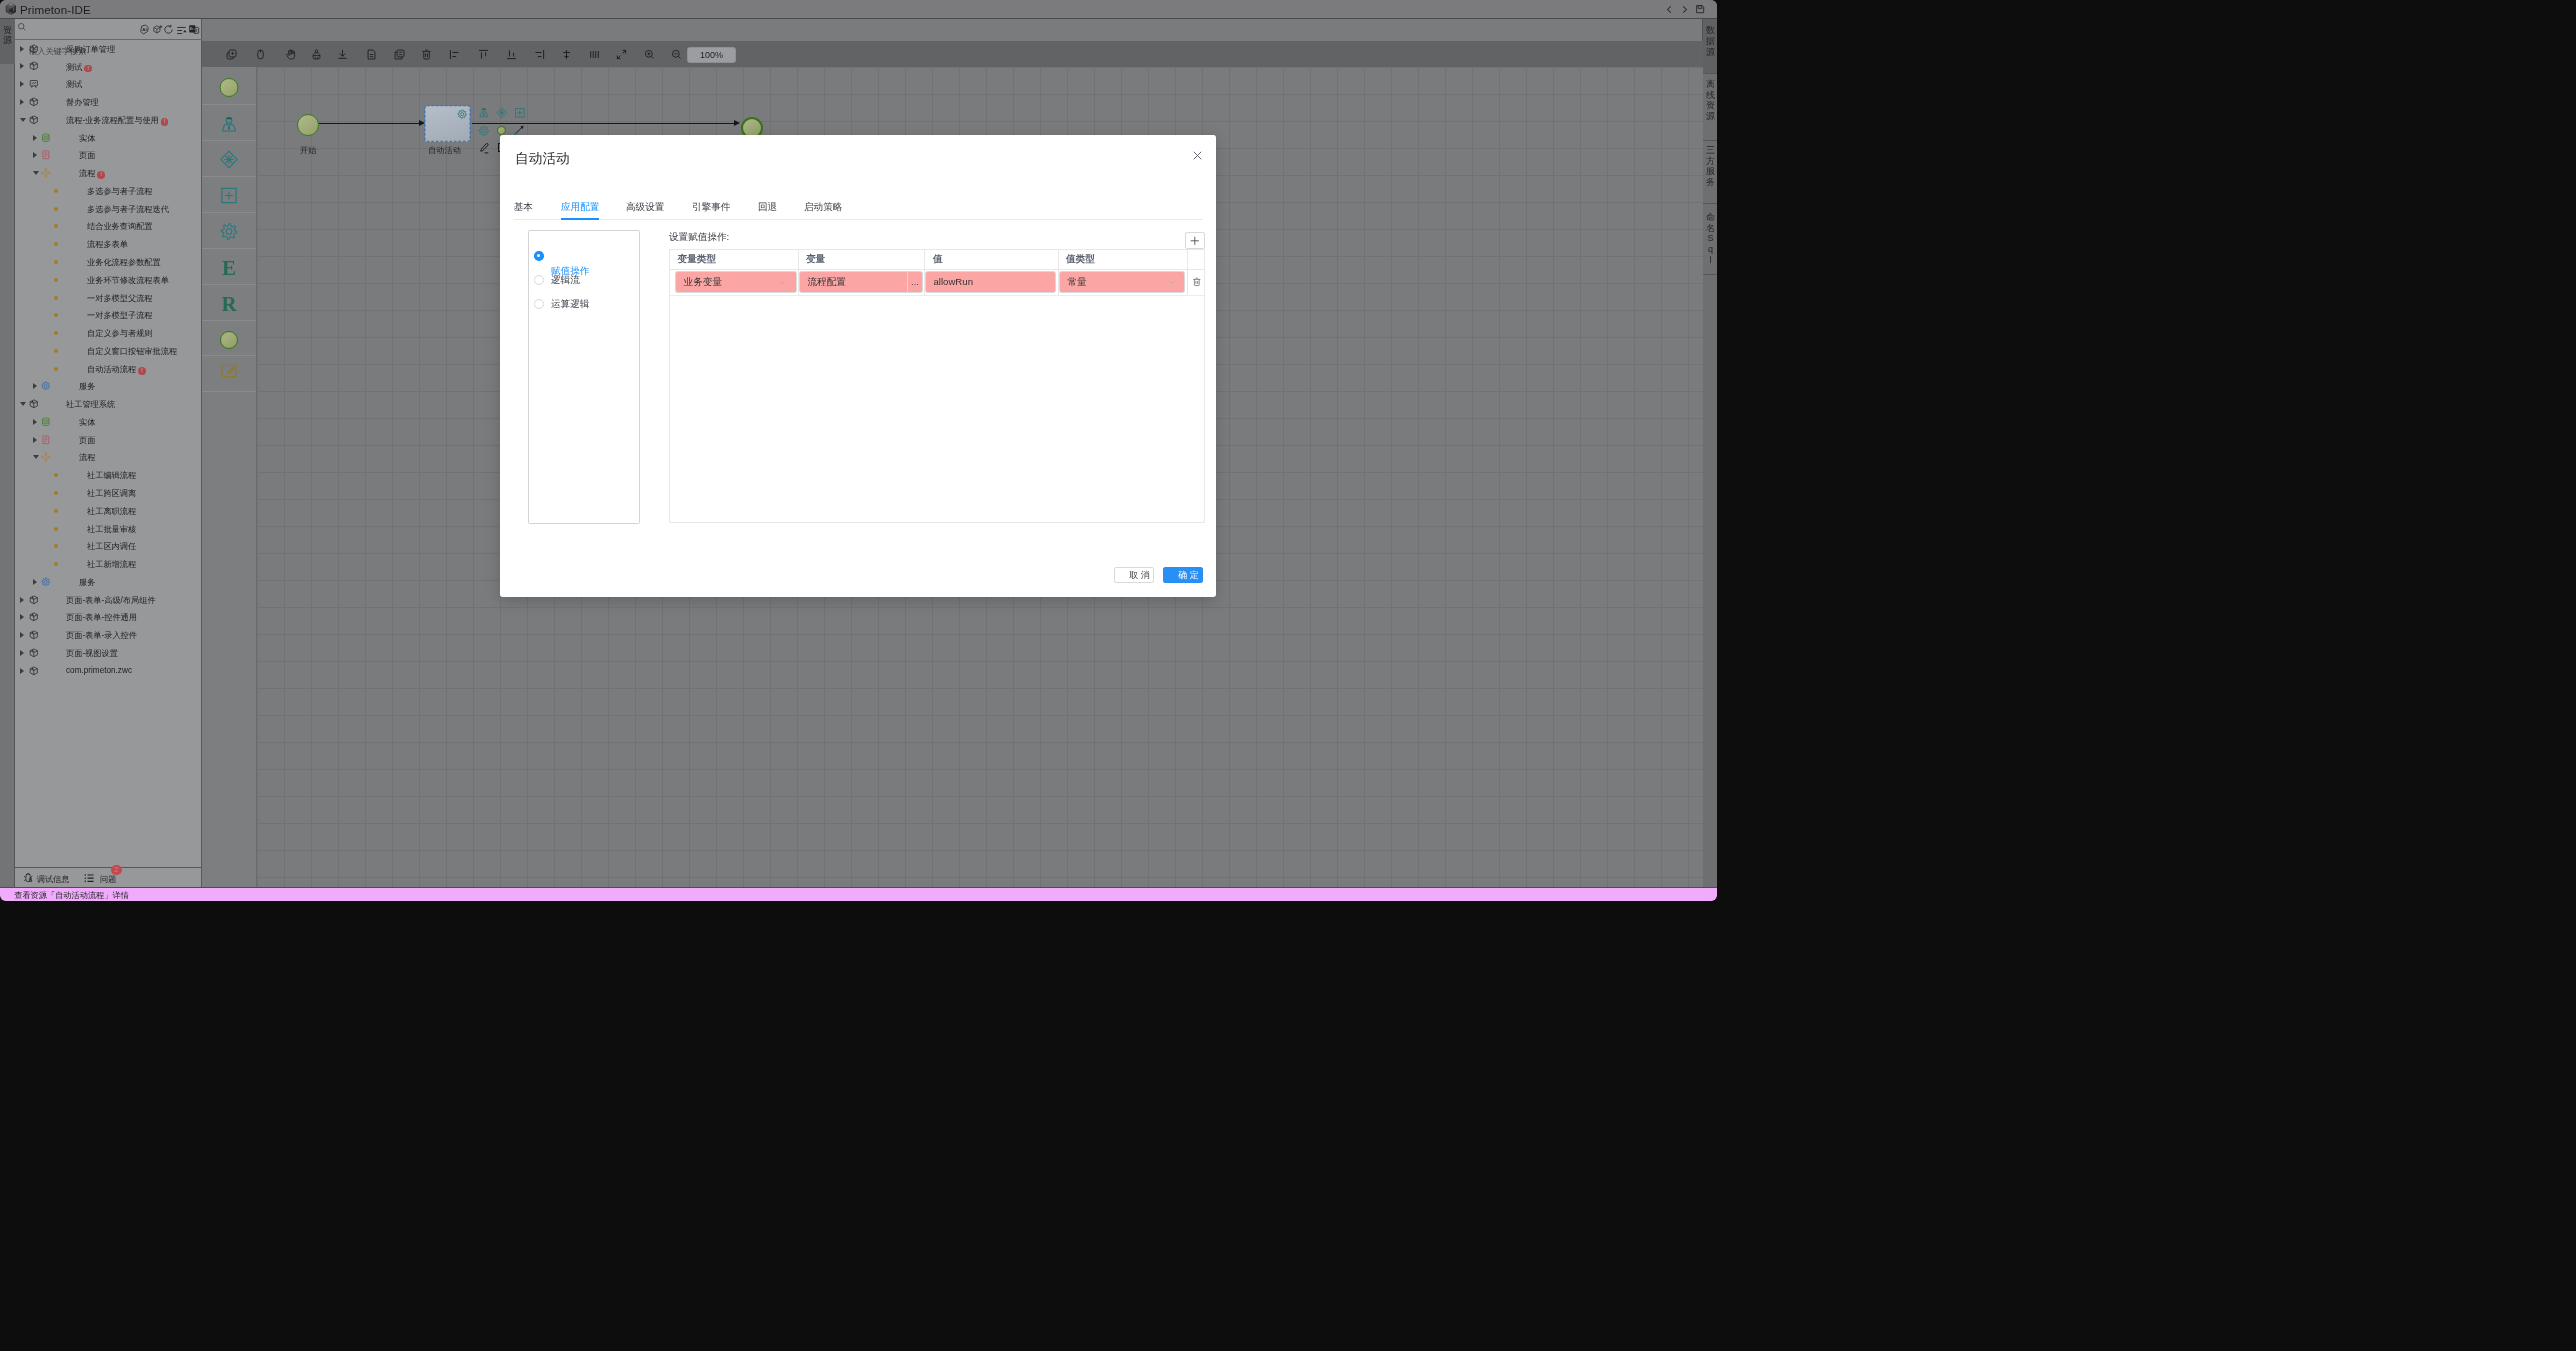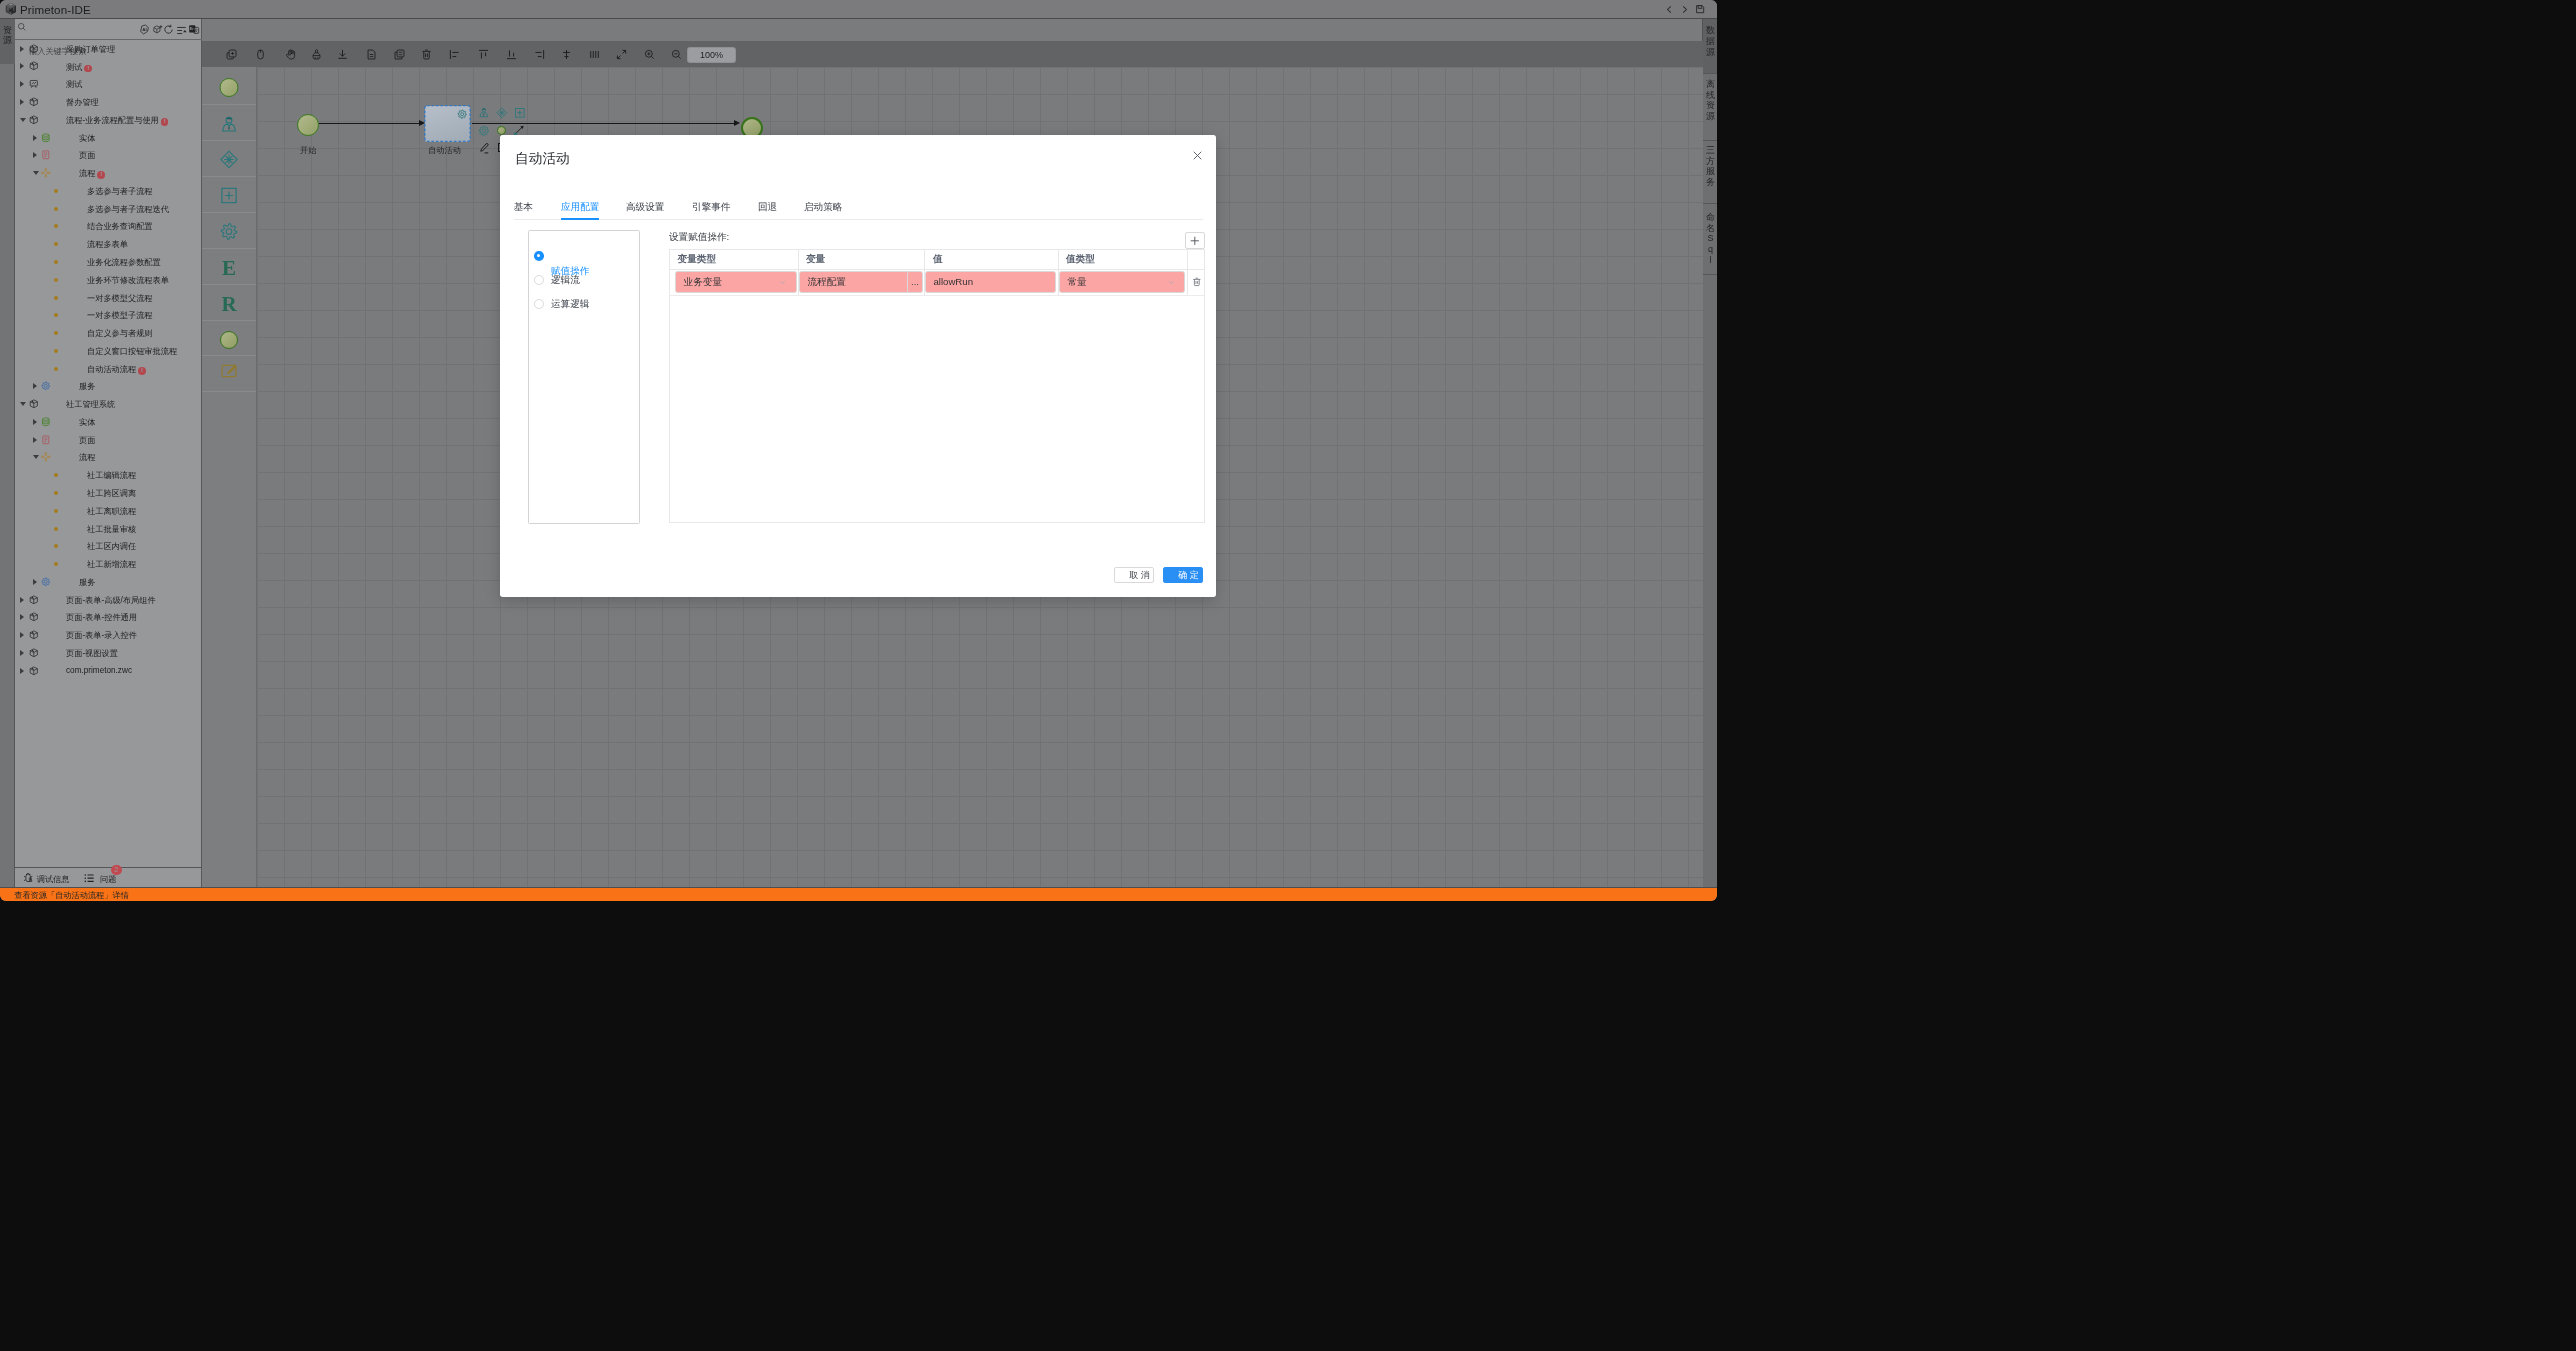--- a/index.html
+++ b/index.html
@@ -16,21 +16,21 @@
 #tree{left:0;top:21px;width:187px;height:827px;overflow:hidden;}
 .trow{position:absolute;left:0;width:187px;height:18px;font-size:8.2px;color:#1b1c1e;}
 .trow .lbl{position:absolute;top:4.4px;padding-left:27px;}
 .arr{position:absolute;width:0;height:0;}
 .arr.r{border-left:4.1px solid #3c3d3f;border-top:3.1px solid transparent;border-bottom:3.1px solid transparent;top:5.8px;}
 .arr.d{border-top:4.1px solid #3c3d3f;border-left:3.1px solid transparent;border-right:3.1px solid transparent;top:6.8px;}
 .ticon{position:absolute;top:4.1px;width:9.6px;height:9.6px;}
 .bullet{position:absolute;width:4.1px;height:4.1px;border-radius:2.1px;background:#a57d1e;top:6.8px;}
 .badge{display:inline-block;width:7.5px;height:7.5px;border-radius:4.1px;background:#b2474e;color:#a2a2a4;font-size:5.8px;font-weight:bold;text-align:center;line-height:7.5px;vertical-align:0px;margin-left:2.1px;}
 #debugrow{left:0;top:848px;width:187px;height:20px;border-top:0.7px solid #55565a;font-size:8.2px;color:#1b1c1e;}
-#statusbar{left:0;top:887px;width:1717px;height:21px;background:#f97316;border-top:0.7px solid #4e4e50;font-size:8.2px;color:#232426;}
+#statusbar{left:0;top:887px;width:1717px;height:21px;background:#f0abfc;border-top:0.7px solid #4e4e50;font-size:8.2px;color:#232426;}
 #rightstrip{left:1702px;top:19px;width:15px;height:868px;background:#6e6f71;border-left:0.7px solid #525254;}
 .rstxt{position:absolute;left:0;width:15px;text-align:center;font-size:9px;color:#232527;line-height:10.7px;}
 .rsep{position:absolute;left:0;width:15px;height:0.7px;background:#565759;}
 #rstab{position:absolute;left:0;top:0;width:15px;height:54px;background:#606163;}
 
 #tabrow{left:202px;top:19px;width:1501px;height:21.5px;background:#6f7072;}
 #activetab{left:0;top:0;width:127px;height:21.5px;background:#727375;border-bottom:1.8px solid #1a6fba;}
 #tabtext{left:19px;top:5.1px;font-size:8.2px;color:#26272a;}
 #toolbar{left:202px;top:41px;width:1501px;height:27px;background:#626365;border-bottom:0.7px solid #585a5c;}
 .tbi{position:absolute;top:8px;width:11px;height:11px;}

